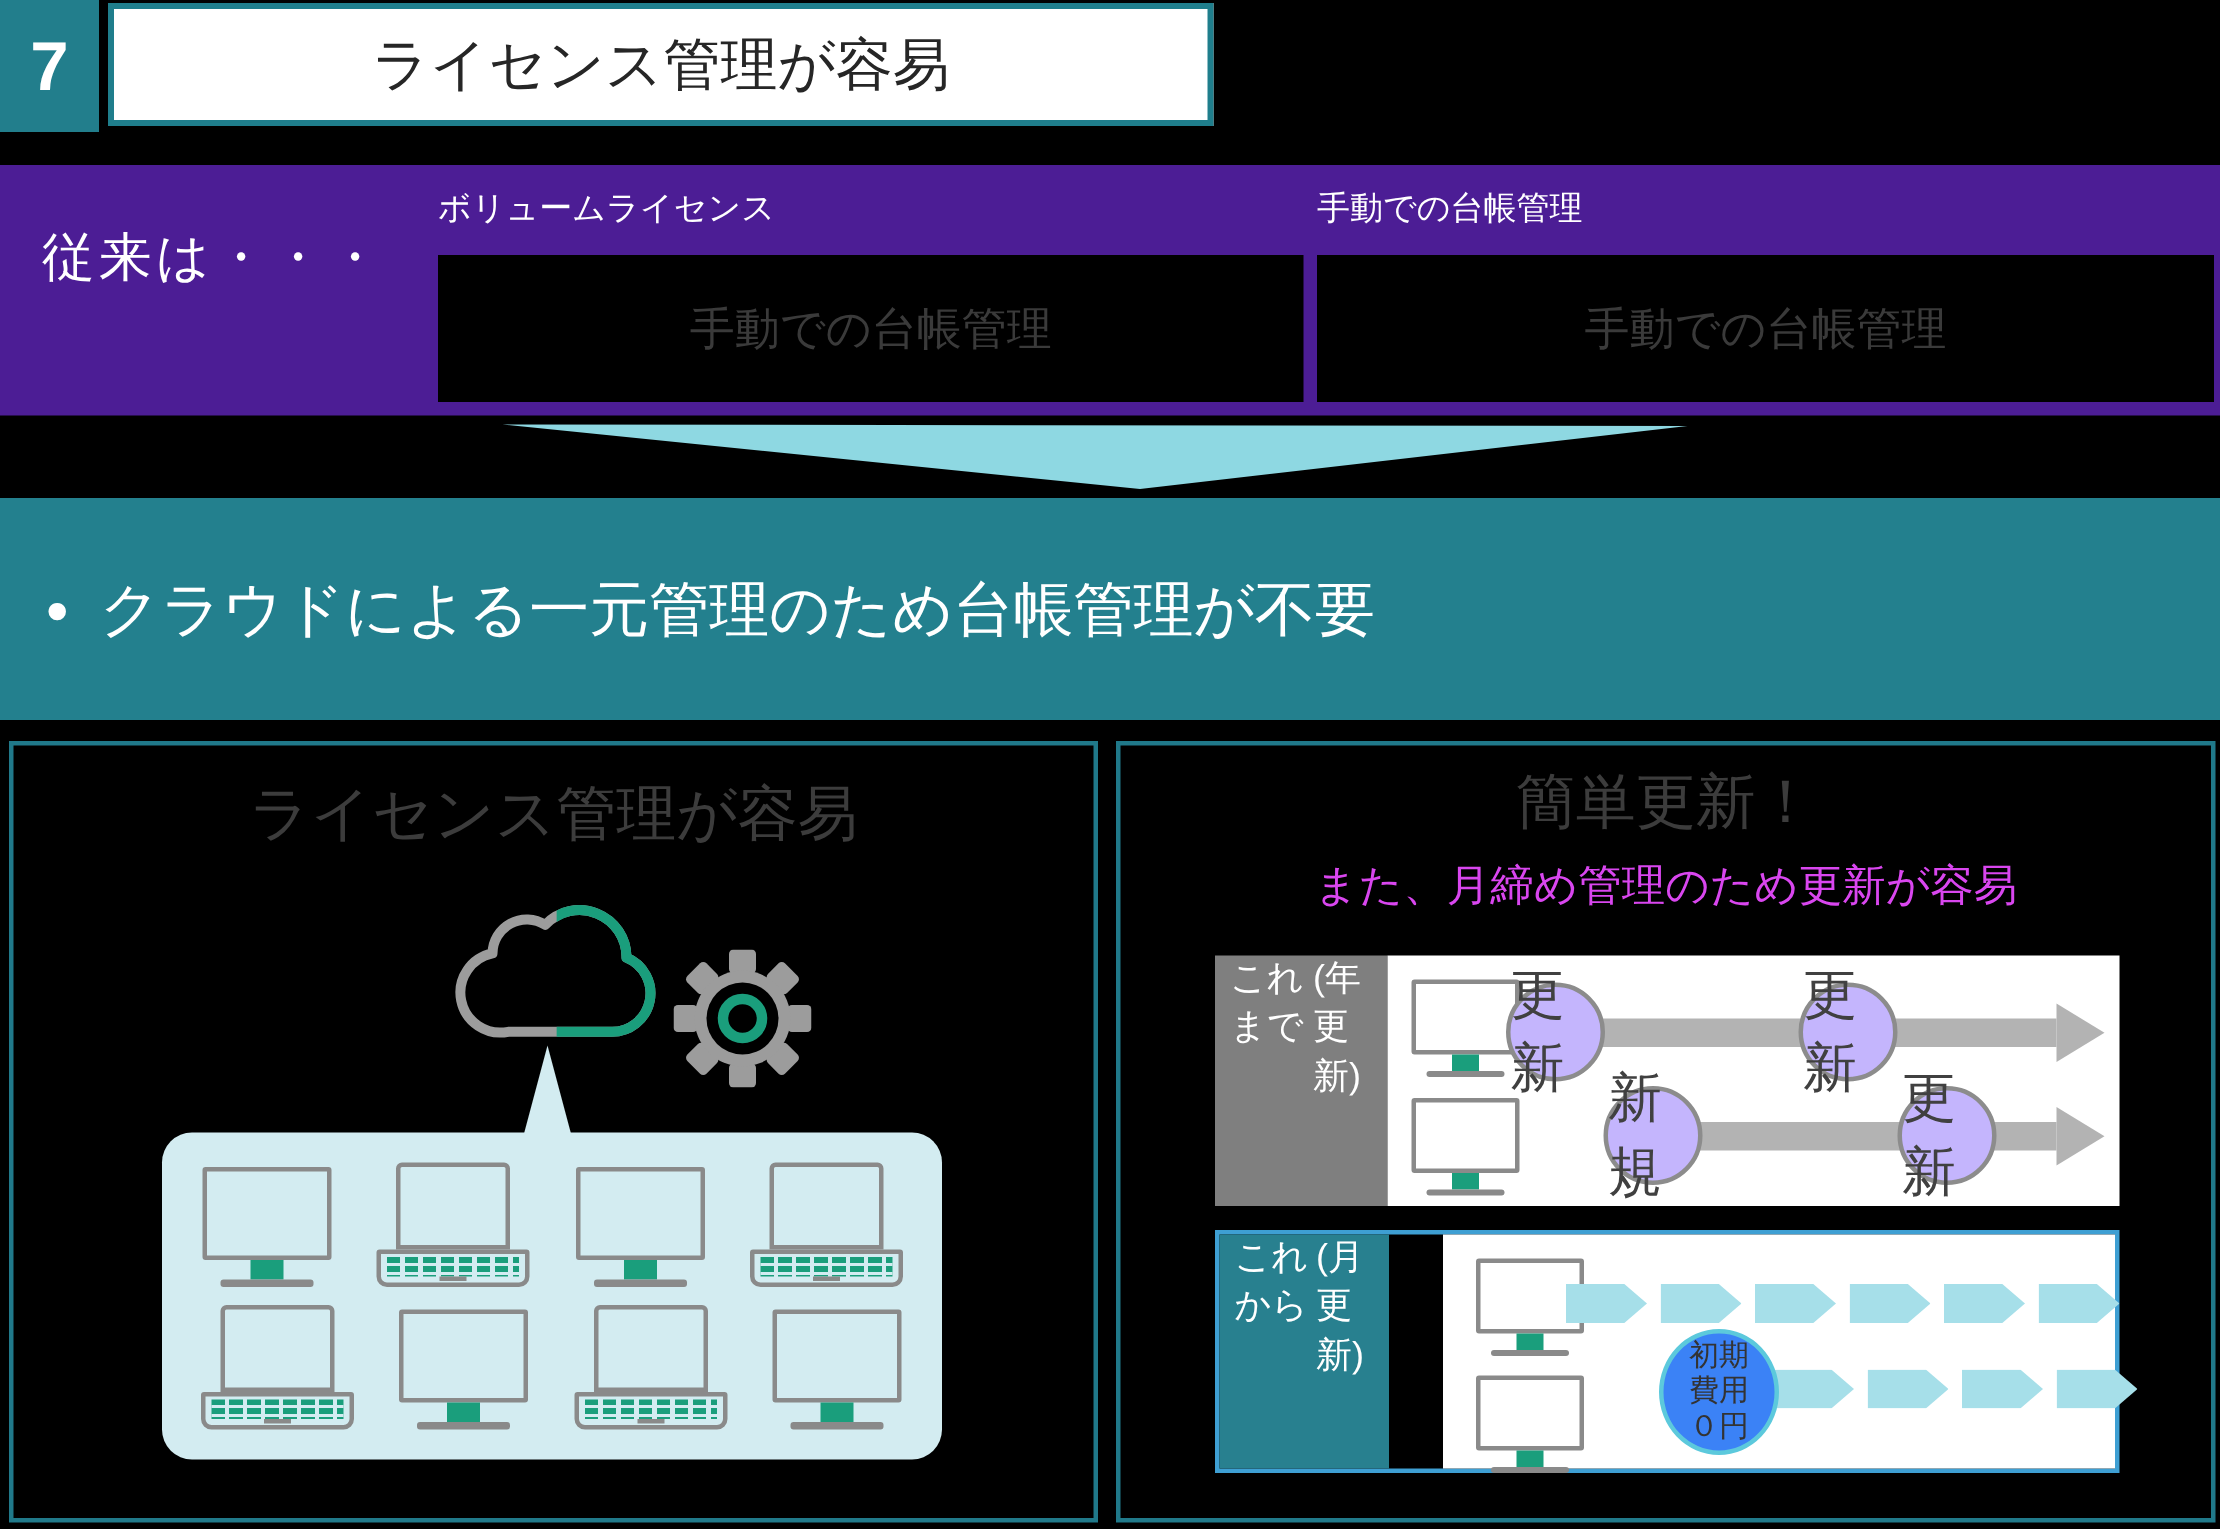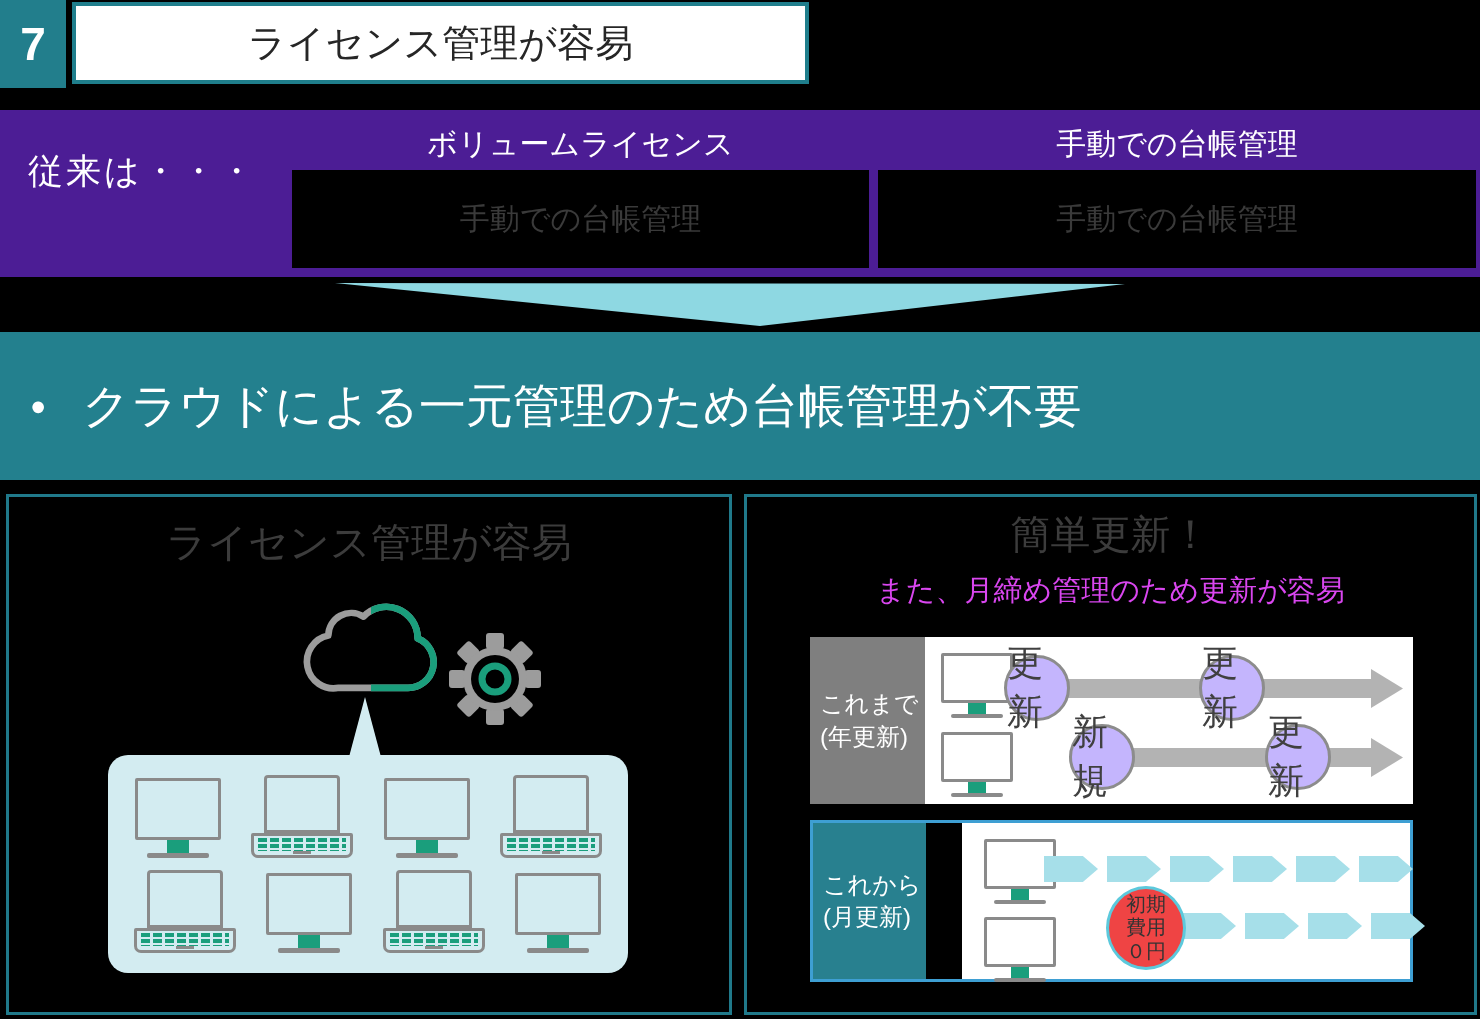--- a/index.html
+++ b/index.html
@@ -10,36 +10,36 @@
   
   .num{left:0;top:0;width:66px;height:88px;background:#227E8C;color:#fff;font-size:46px;
        font-weight:bold;display:flex;align-items:center;justify-content:center;}
   .titlebox{left:72px;top:2px;width:737px;height:82px;background:#fff;border:4px solid #1F7E8C;
        box-sizing:border-box;display:flex;align-items:center;justify-content:center;
        font-size:38px;color:#262626;}
 
   
   .band{left:0;top:110px;width:1480px;height:167px;background:#4c1d95;}
   .band-label{position:absolute;left:28px;top:38px;color:#fff;font-size:35px;letter-spacing:3px;}
-  .col-h{position:absolute;top:14px;text-align:center;color:#fff;font-size:30px;}
+  .col-h{position:absolute;top:14px;color:#fff;font-size:22px;}
   .col-h1{left:292px;width:577px;}
   .col-h2{left:878px;width:598px;}
   .bb{position:absolute;top:60px;height:98px;background:#000;color:#3A3A3A;font-size:30px;
       display:flex;align-items:center;justify-content:center;}
   .bb1{left:292px;width:577px;}
   .bb2{left:878px;width:598px;}
 
   
   .varrow{left:330px;top:282px;}
 
   
   .banner{left:0;top:332px;width:1480px;height:148px;background:#23808E;display:flex;
       align-items:center;color:#fff;}
   .banner .bullet{margin-left:30px;font-size:27px;}
-  .banner .btext{margin-left:36px;font-size:47px;}
+  .banner .btext{margin-left:20px;font-size:40px;}
 
   
   .panel{position:absolute;top:494px;height:521px;background:#000;border:3px solid #20798A;
       box-sizing:border-box;}
   .panel-left{left:6px;width:726px;}
   .panel-right{left:744px;width:733px;}
   .panel-title{position:absolute;width:100%;text-align:center;color:#3C3C3C;font-size:40px;}
   .pl-title{top:18px;}
   .pr-title{top:10px;}
   .pr-sub{position:absolute;top:74px;width:100%;text-align:center;color:#d946ef;font-size:29px;}
@@ -73,40 +73,40 @@
       background:repeating-linear-gradient(to bottom,transparent 0 4px,#D3ECF1 4px 6px),
                  repeating-linear-gradient(to right,#1A9E7C 0 9px,#D3ECF1 9px 12px);}
   .l-slot{position:absolute;bottom:1px;left:50%;transform:translateX(-50%);width:18px;height:3px;
       background:#8A8A8A;}
 
   
   .boxBefore{position:absolute;left:63px;top:140px;width:603px;height:167px;display:flex;}
   .boxAfter{position:absolute;left:63px;top:323px;width:603px;height:162px;display:flex;
       border:3px solid #3E9FD3;box-sizing:border-box;gap:36px;}
   .label-col{width:115px;background:#7F7F7F;color:#fff;font-size:24px;display:flex;
-      flex-direction:column;justify-content:center;padding-left:10px;box-sizing:border-box;
+      flex-direction:row;justify-content:center;padding-left:10px;box-sizing:border-box;
       line-height:1.35;flex-shrink:0;}
   .label-col--teal{width:113px;background:#28808F;}
   .tl-content{flex:1;background:#fff;position:relative;}
 
   .circ{position:absolute;width:66px;height:66px;border-radius:50%;background:#c4b5fd;
       border:3px solid #8C8C8C;box-sizing:border-box;display:flex;align-items:center;
       justify-content:center;font-size:36px;color:#404040;z-index:2;}
   .mon-r1{position:absolute;left:8px;top:16px;}
   .mon-r2{position:absolute;left:8px;top:95px;}
   .mon-a1{position:absolute;left:14px;top:16px;}
   .mon-a2{position:absolute;left:14px;top:94px;}
 
   .chevrow{position:absolute;display:flex;gap:9px;}
   .chev{width:54px;height:26px;background:#A6DFE9;
       clip-path:polygon(0 0,72% 0,100% 50%,72% 100%,0 100%);}
   .chevrow1{left:82px;top:33px;}
   .chevrow2{left:220px;top:90px;}
   .circ-zero{position:absolute;left:144px;top:63px;width:80px;height:84px;border-radius:50%;
-      background:#ef4444;border:3px solid #5CC9DC;box-sizing:border-box;display:flex;
+      background:#3b82f6;border:3px solid #5CC9DC;box-sizing:border-box;display:flex;
       flex-direction:column;align-items:center;justify-content:center;font-size:20px;
       line-height:1.16;color:#333;z-index:2;}
 </style>
 </head>
 <body>
 
 <div class="stage">
 
   <div class="abs num">7</div>
   <div class="abs titlebox">

